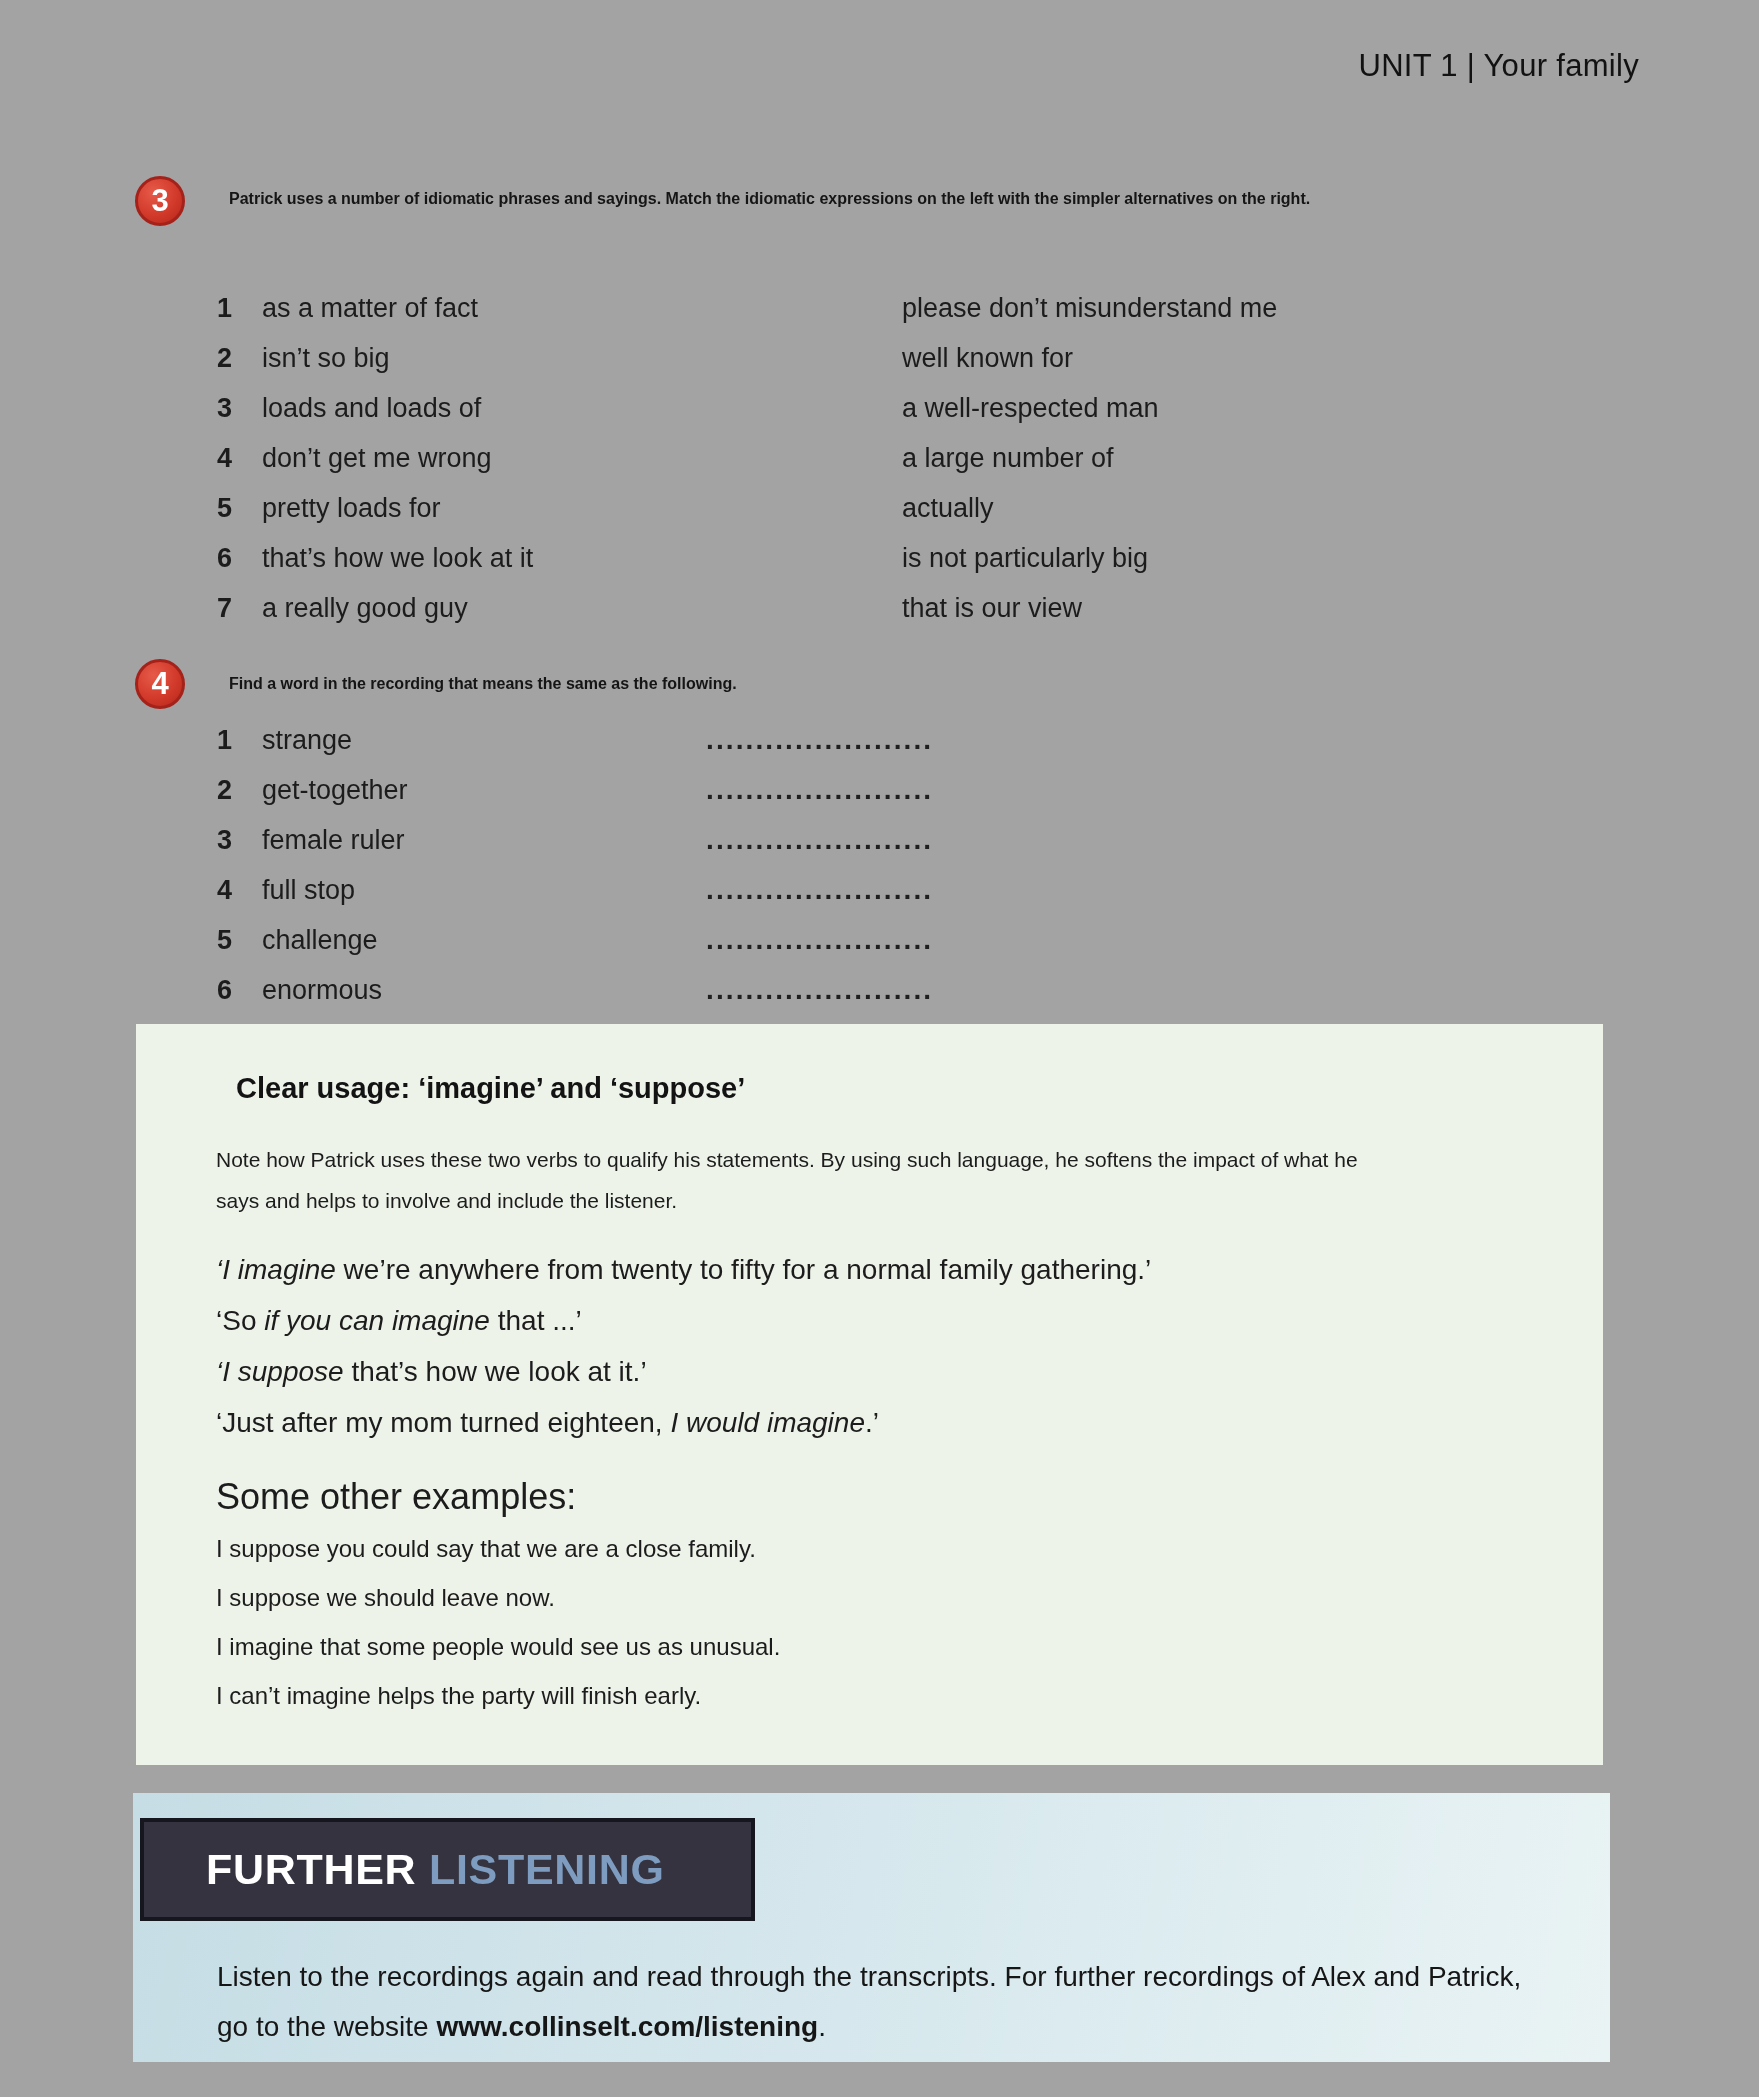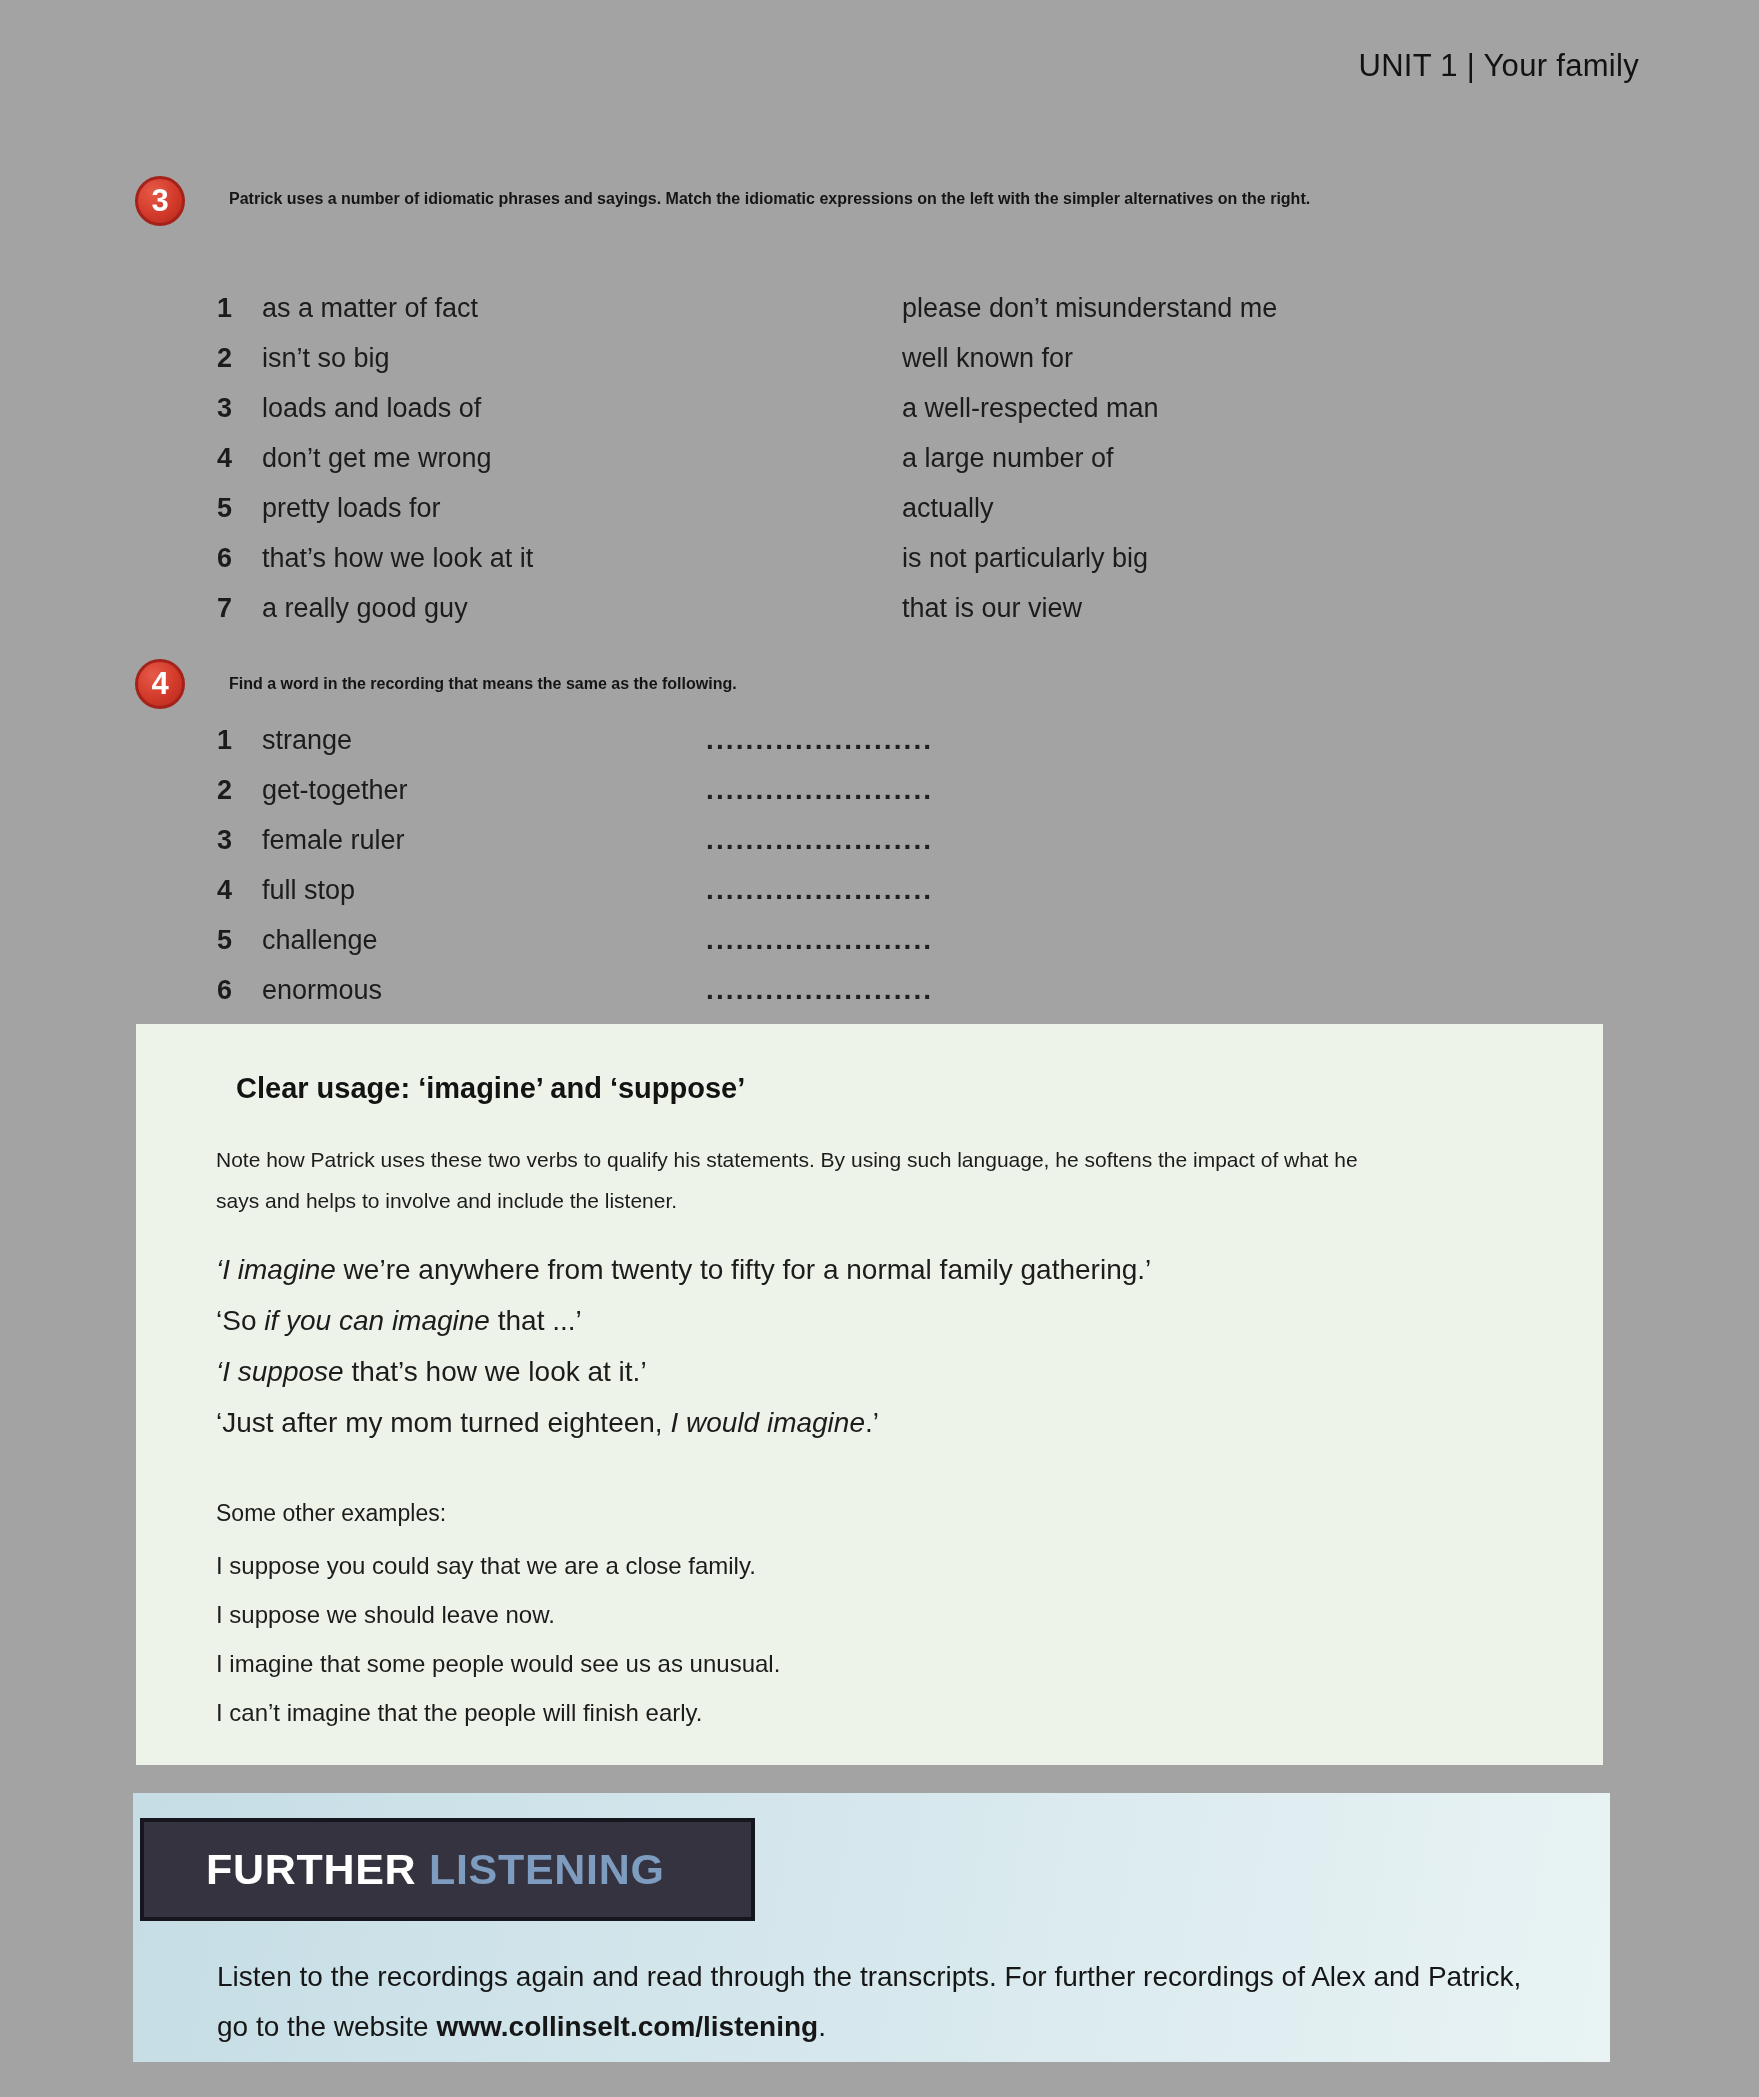--- a/index.html
+++ b/index.html
@@ -133,22 +133,22 @@
     line-height: 41px;
   }
   .quotes { margin-top: 32px; }
   .quote {
     font-size: 28px;
     line-height: 33px;
     margin: 0 0 18px 0;
   }
   .it { font-style: italic; }
   .examples-label {
-    margin-top: 58px;
-    font-size: 23px;
+    margin-top: 41px;
+    font-size: 36px;
     line-height: 33px;
   }
   .examples { margin-top: 19.6px; }
   .example {
     font-size: 24px;
     line-height: 32px;
     margin: 0 0 17px 0;
   }
 
   
@@ -287,21 +287,21 @@
       <p class="quote"><span>‘So </span><span class="it">if you can imagine</span><span> that ...’</span></p>
       <p class="quote"><span class="it">‘I suppose</span><span> that’s how we look at it.’</span></p>
       <p class="quote"><span>‘Just after my mom turned eighteen, </span><span class="it">I would imagine</span><span>.’</span></p>
     </div>
 
     <div class="examples-label">Some other examples:</div>
     <div class="examples">
       <p class="example">I suppose you could say that we are a close family.</p>
       <p class="example">I suppose we should leave now.</p>
       <p class="example">I imagine that some people would see us as unusual.</p>
-      <p class="example">I can’t imagine that the people will finish early.</p>
+      <p class="example">I can’t imagine helps the party will finish early.</p>
     </div>
   </div>
 
   <div class="listening-band">
     <div class="listening-banner">
       <span class="banner-primary">FURTHER</span><span> </span><span class="banner-secondary">LISTENING</span>
     </div>
     <div class="listening-body">
       <span>Listen to the recordings again and read through the transcripts. For further recordings of Alex and Patrick, go to the website </span><span class="website">www.collinselt.com/listening</span><span>.</span>
     </div>

